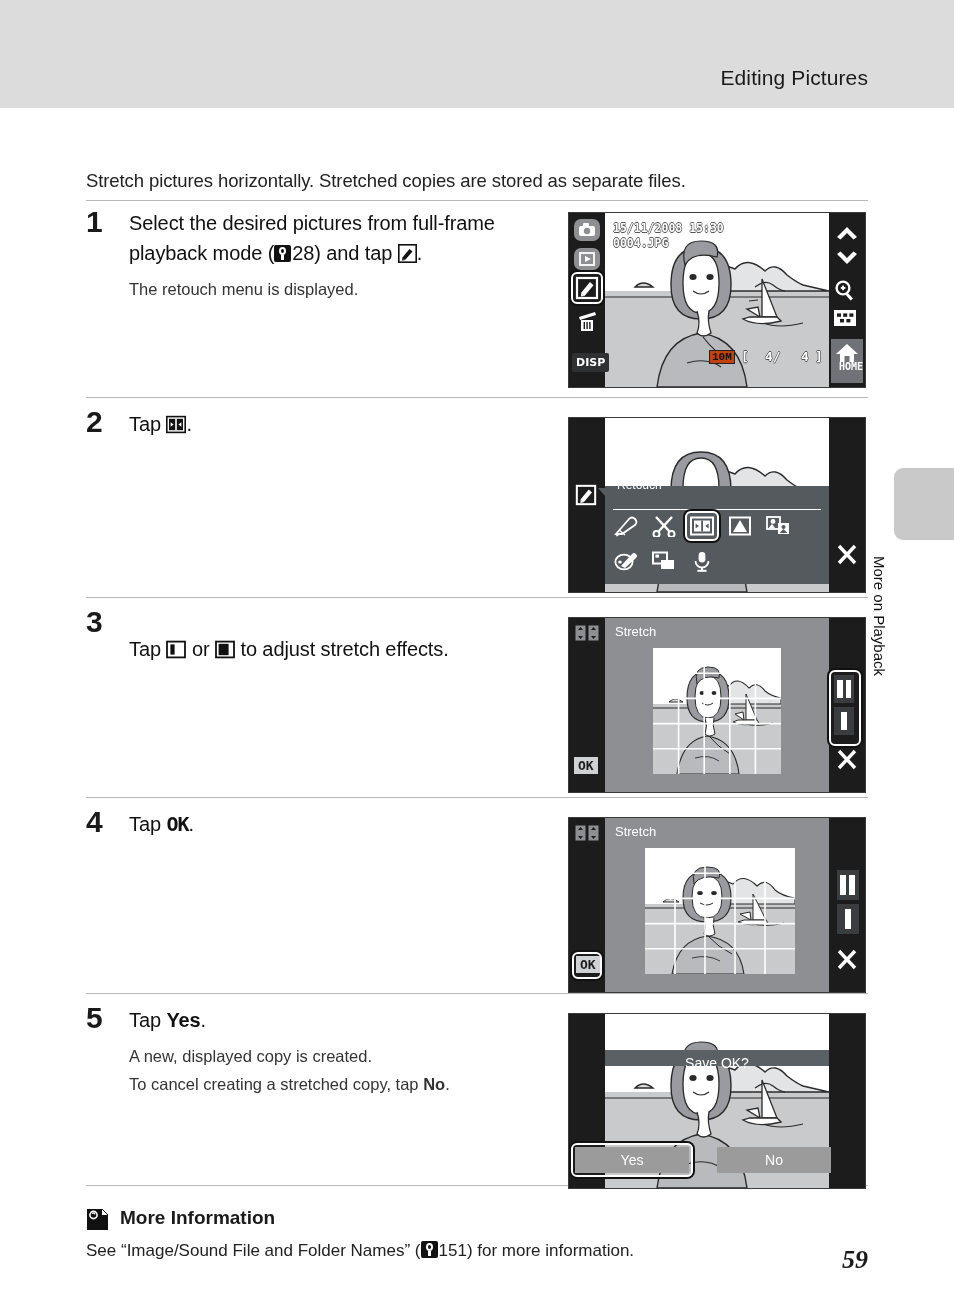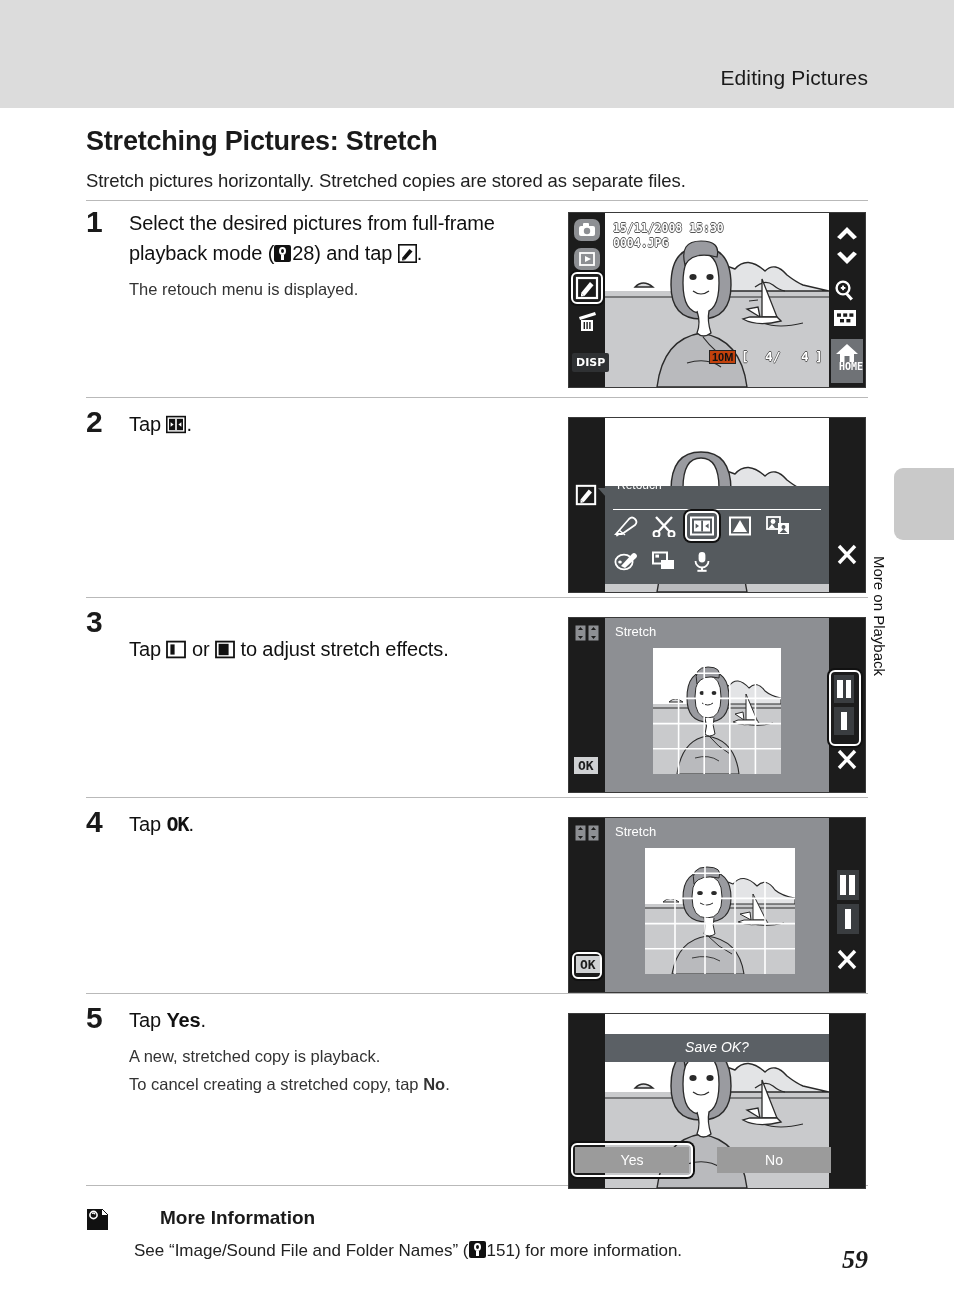--- a/index.html
+++ b/index.html
@@ -174,28 +174,26 @@
   .mi-icon {
     position: absolute;
     left: 0; top: 1208px;
     width: 23px; height: 23px;
   }
   .mi-title {
     position: absolute;
     left: 34px; top: 1207px;
     font-size: 19px;
     font-weight: bold;
-    margin-left: 40px;
   }
   .mi-text {
     position: absolute;
     left: 0; top: 1241px;
     font-size: 17px;
     color: #222;
-    margin-left: 48px;
   }
   .page-num {
     position: absolute;
     left: 0;
     top: 1245px;
     width: 782px;
     text-align: right;
     font-size: 26px;
     font-style: italic;
     font-weight: bold;
@@ -308,21 +306,20 @@
 <body>
 
 <div class="header-band"></div>
 <div class="header-title">Editing Pictures</div>
 
 <div class="side-tab"></div>
 <div class="side-tab-label">More on Playback</div>
 
 <div class="page">
 
-  <h1 class="section-title">Stretching Pictures: Stretch</h1>
   <div class="section-intro">Stretch pictures horizontally. Stretched copies are stored as separate files.</div>
 
   <div class="rule" style="top:200px"></div>
   <div class="rule" style="top:397px"></div>
   <div class="rule" style="top:597px"></div>
   <div class="rule" style="top:797px"></div>
   <div class="rule" style="top:993px"></div>
   <div class="rule" style="top:1185px"></div>
 
   <div class="step-num" style="top:205px">1</div>
@@ -387,21 +384,21 @@
     </div>
   </div>
 
   <div class="step-num" style="top:1001px">5</div>
   <div class="step-body" style="top:1005px">
     <div class="step-head">
       <span>Tap</span>
       <b>Yes</b><span>.</span>
     </div>
     <div class="step-sub">
-      <p>A new, stretched copy is playback.</p>
+      <p>A new, displayed copy is created.</p>
       <p>
         <span>To cancel creating a stretched copy, tap</span>
         <b>No</b><span>.</span>
       </p>
     </div>
   </div>
 
   <div class="mi-icon">
     <svg width="23" height="23" viewBox="0 0 23 23">
       <path d="M1 1 H16 L22 7 V22 H1 Z" fill="#111"></path>
@@ -447,21 +444,21 @@
       <path d="M82 150 q20 -6 34 4" fill="none" stroke="#2a2a2a" stroke-width="1.1"></path>
     </svg>
   </div>
 
   <div class="scr-left"></div>
   <div class="scr-right"></div>
 
   <div class="lcd-text" style="left:44px; top:8px; font-size:11.5px;">15/11/2008  15:30</div>
   <div class="lcd-text" style="left:44px; top:23px; font-size:11.5px;">0004.JPG</div>
 
-  <div style="position:absolute; left:140px; top:137px; z-index:5; background:#c2410c; border:1.4px solid #222; padding:0px 2px; font-family:Liberation Sans, sans-serif; font-size:11px; font-weight:bold; color:#111;">10M</div>
+  <div style="position:absolute; left:140px; top:137px; z-index:5; background:#c2410c; border:1.4px solid #222; padding:0px 2px; font-family:Liberation Mono, monospace; font-size:11px; font-weight:bold; color:#111;">10M</div>
   <div class="lcd-text" style="left:196px; top:136px; font-size:13px;">4/</div>
   <div class="lcd-text" style="left:232px; top:136px; font-size:13px;">4</div>
   <div class="lcd-text" style="left:172px; top:136px; font-size:13px;">[</div>
   <div class="lcd-text" style="left:246px; top:136px; font-size:13px;">]</div>
 
   <div class="btn-ico" style="left:4px; top:5px; z-index:5;">
     <svg width="28" height="24" viewBox="0 0 28 24">
       <rect x="1" y="1" width="26" height="22" rx="7" fill="#8d8f93"></rect>
       <rect x="6" y="8" width="16" height="10" rx="2" fill="#fff"></rect>
       <rect x="10" y="5" width="6" height="4" rx="1" fill="#fff"></rect>
@@ -795,18 +792,18 @@
       <ellipse cx="88" cy="64" rx="3.6" ry="3" fill="#2a2a2a"></ellipse>
       <ellipse cx="105" cy="64" rx="3.6" ry="3" fill="#2a2a2a"></ellipse>
       <path d="M88 78 q8 6 16 0" fill="none" stroke="#2a2a2a" stroke-width="1.2"></path>
       <path d="M92 98 q4 12 0 22 q6 6 14 0 q-4 -12 -2 -22" fill="#ffffff" stroke="#2a2a2a" stroke-width="1.3"></path>
       <path d="M82 150 q20 -6 34 4" fill="none" stroke="#2a2a2a" stroke-width="1.1"></path>
     </svg>
   </div>
   <div class="scr-left"></div>
   <div class="scr-right"></div>
 
-  <div class="dlg-bar" style="left:36px; top:20px; width:224px; height:28px;font-style:italic;">Save OK?</div>
+  <div class="dlg-bar" style="left:36px; top:36px; width:224px; height:16px;">Save OK?</div>
 
   <div class="dlg-btn" style="left:6px; top:133px; width:114px; height:26px;">Yes</div>
   <div class="sel-ring" style="left:2px; top:129px; width:122px; height:34px; z-index:9;"></div>
   <div class="dlg-btn" style="left:148px; top:133px; width:114px; height:26px;">No</div>
 </div>
 
 </body></html>

